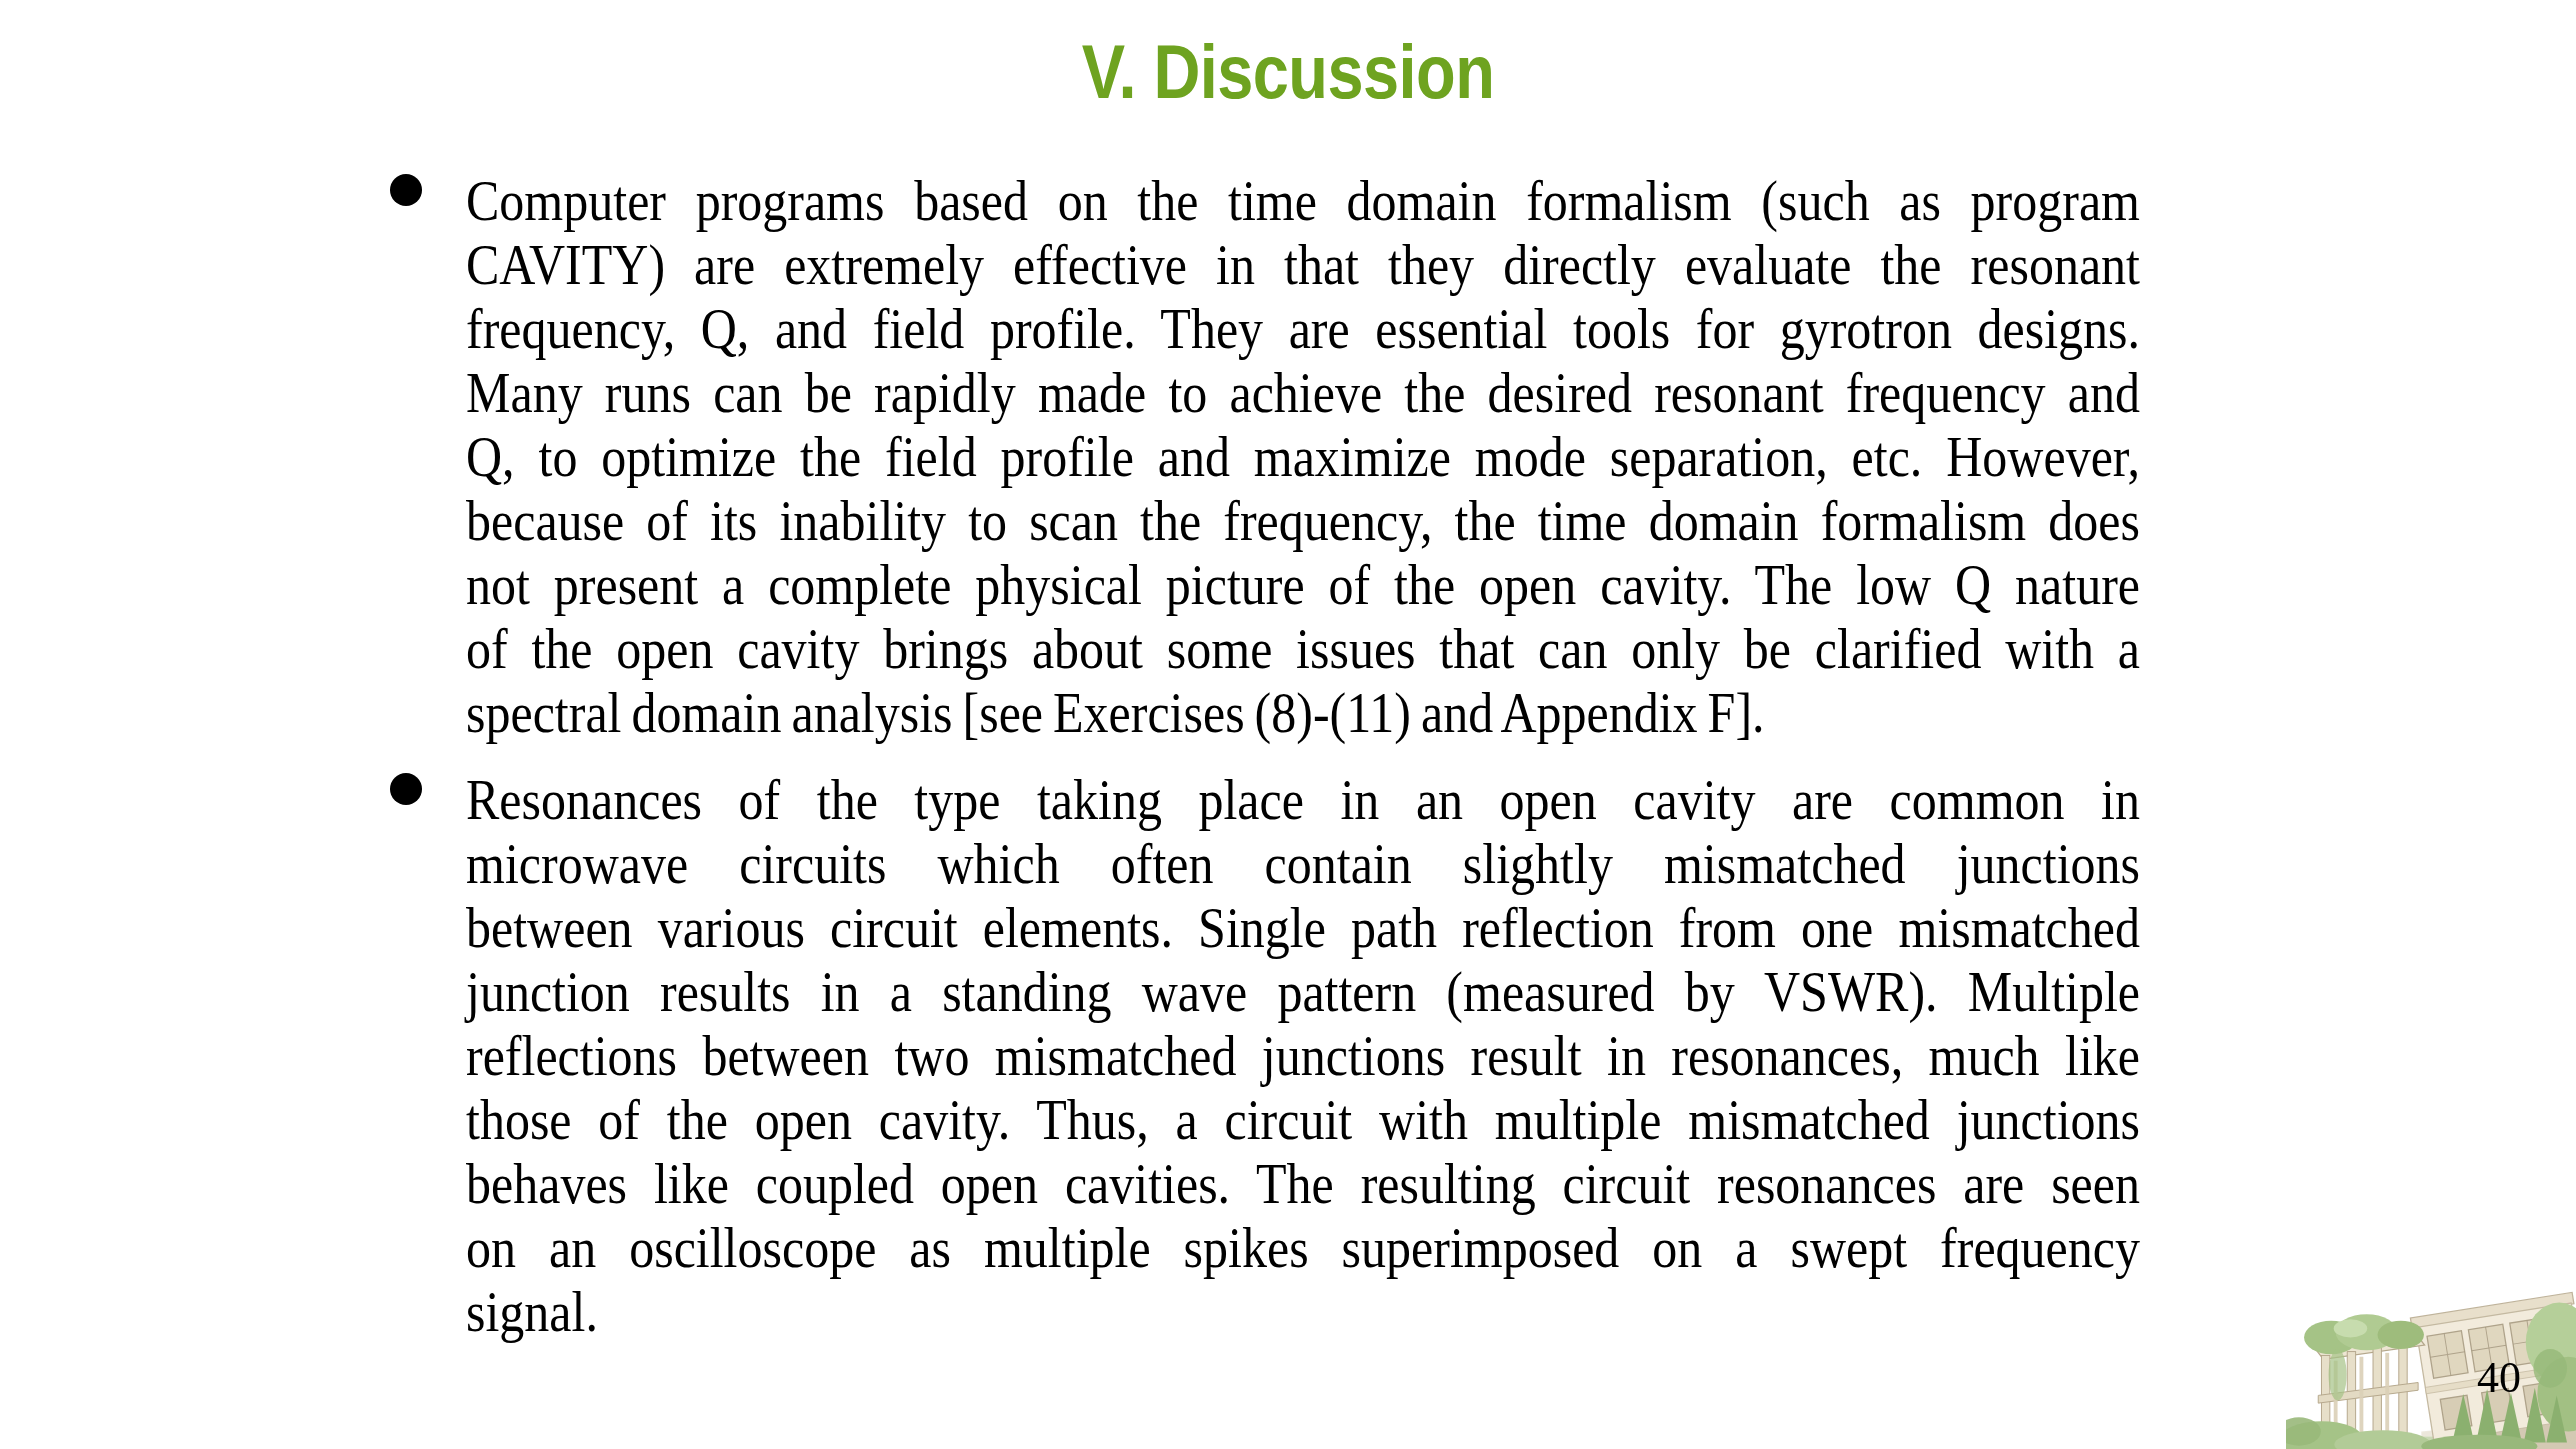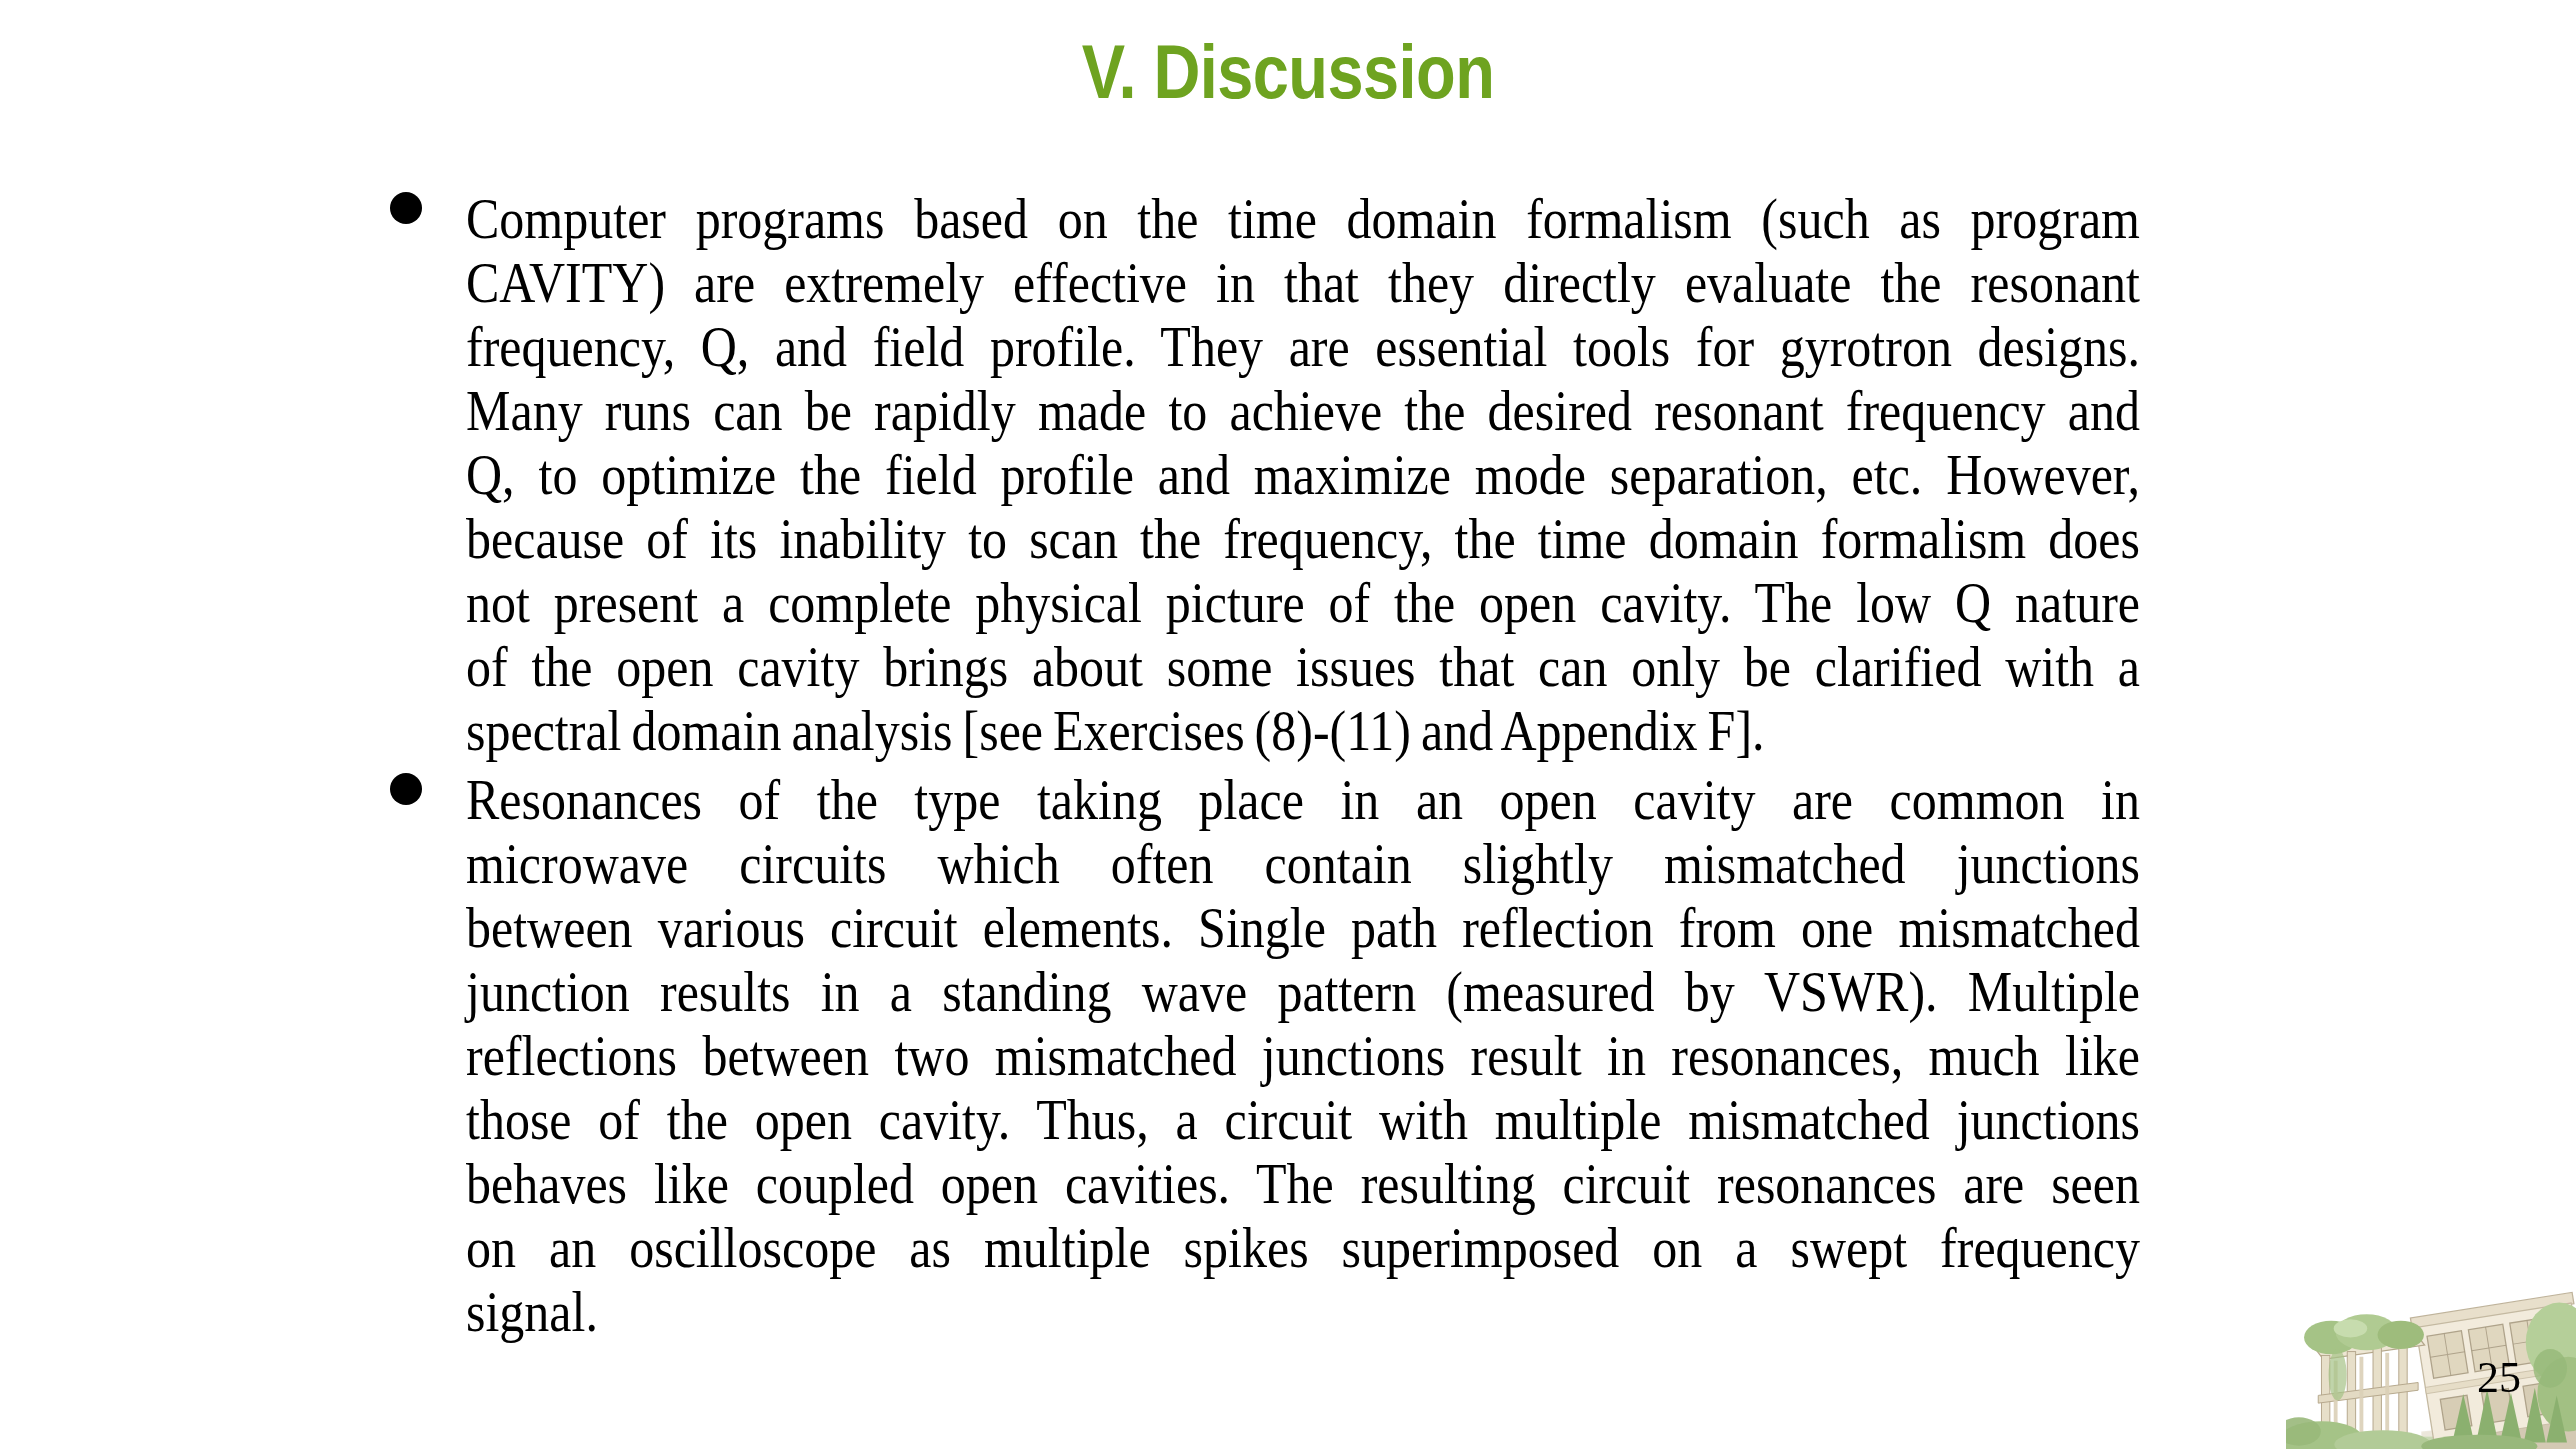--- a/index.html
+++ b/index.html
@@ -33,21 +33,21 @@
     transform-origin: center top;
     letter-spacing: -0.6px;
   }
 
   
   .bullet-item {
     position: absolute;
     left: 466px;
     width: 1674px;
   }
-  .bullet-item.first  { top: 187px; }
+  .bullet-item.first  { top: 169px; }
   .bullet-item.second { top: 768px; }
 
   .marker {
     position: absolute;
     left: -76px;
     top: 4.5px;
     width: 32px;
     height: 32px;
     background: #000000;
     border-radius: 50%;
@@ -195,16 +195,16 @@
 
       <g>
         <ellipse cx="55" cy="250" rx="65" ry="28" fill="#8FB569"></ellipse>
         <ellipse cx="150" cy="258" rx="75" ry="22" fill="#9FBE7D"></ellipse>
         <ellipse cx="300" cy="261" rx="90" ry="18" fill="#7FA75A"></ellipse>
         <ellipse cx="20" cy="238" rx="34" ry="22" fill="#7FA75A" opacity="0.9"></ellipse>
       </g>
     </g>
   </svg>
 
-  <div class="page-number">25</div>
+  <div class="page-number">40</div>
 
 </div>
 
 
 </body></html>

